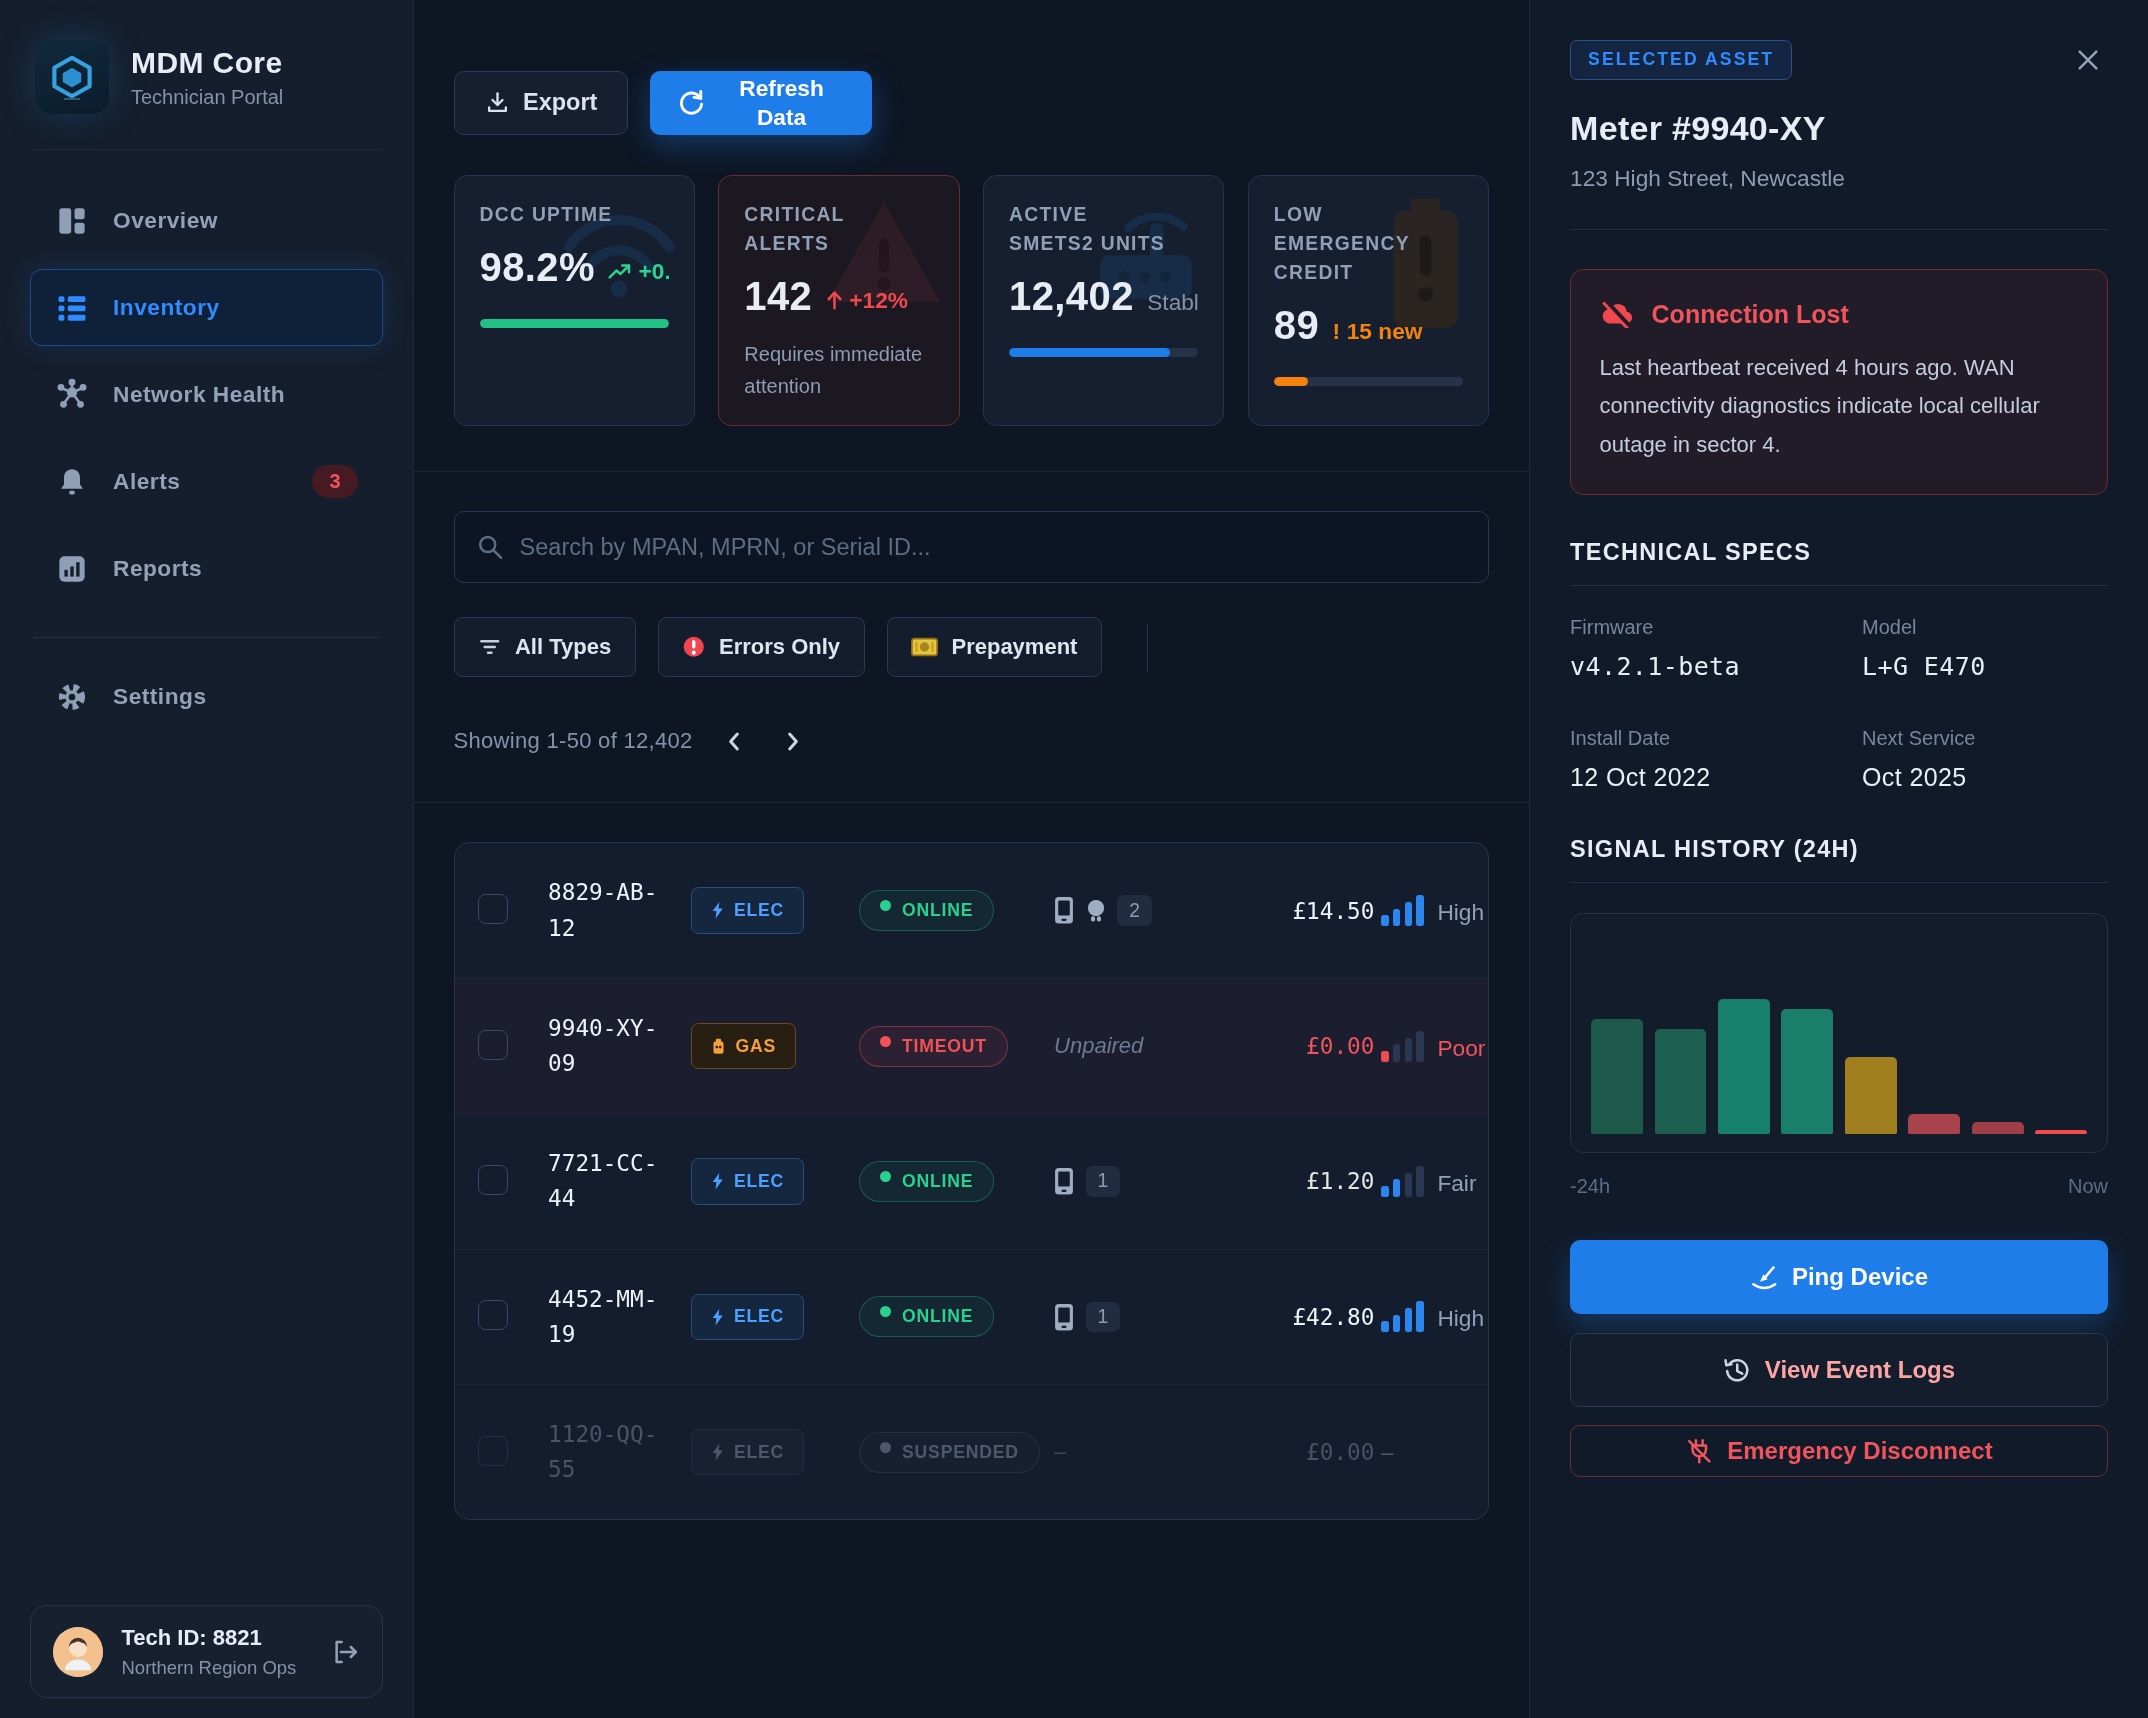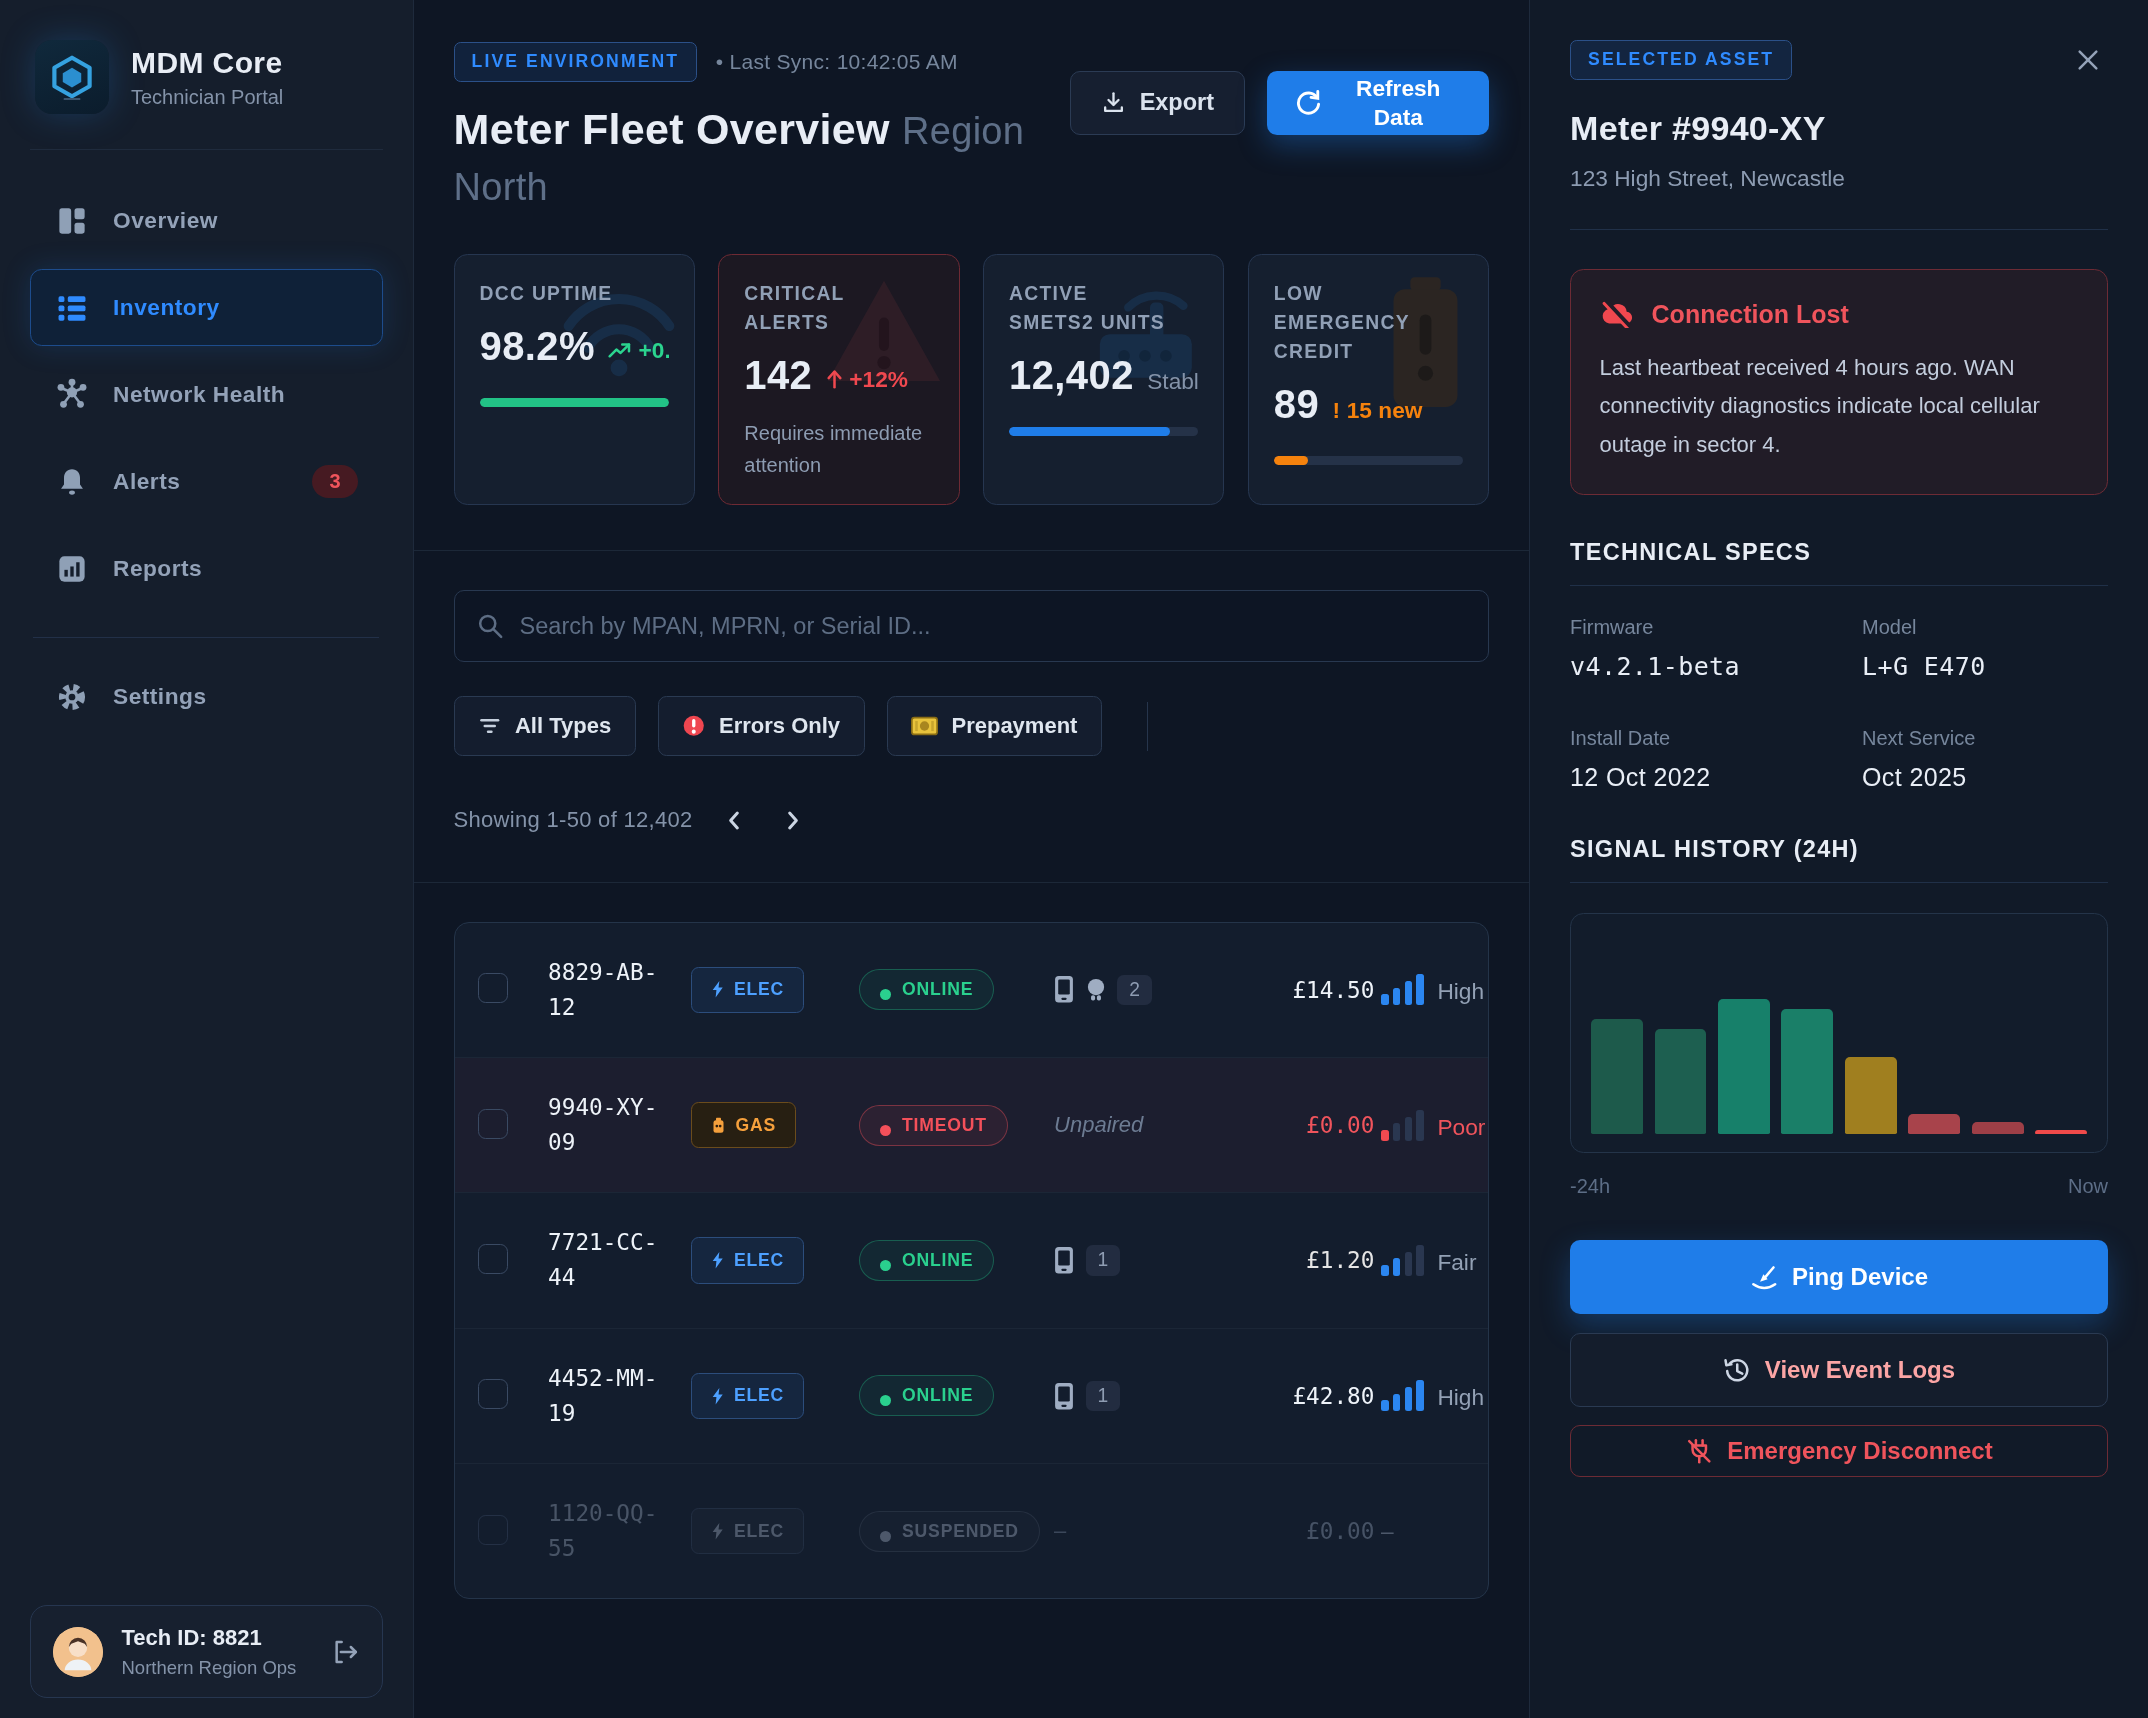--- a/index.html
+++ b/index.html
@@ -139,21 +139,21 @@
   .checkbox { width: 30px; height: 30px; border: 1.7px solid #3a4a63; border-radius: 7.6px; display: inline-block; cursor: pointer; }
   .cell-id { font-family: "DejaVu Sans Mono", monospace; font-size: 22.7px; line-height: 1.55; color: #eef3f9; padding-right: 11.7px; }
   .badge-type {
     display: inline-flex; align-items: center; gap: 10px; font-size: 17.6px; font-weight: 700; letter-spacing: 0.8px;
     border-radius: 7.6px; padding: 11.7px 18.5px;
   }
   .badge-elec { color: #4da0ff; background: #15263f; border: 0.8px solid #2c4d7c; }
   .badge-gas { color: #f5a03c; background: #271f12; border: 0.8px solid #6b4c1c; }
   .badge-elec-off { color: #93a1b5; background: #1c2636; border: 0.8px solid #34435c; }
   .pill {
-    display: inline-flex; align-items: flex-end; gap: 11px; font-size: 17.6px; font-weight: 700; letter-spacing: 0.8px;
+    display: inline-flex; align-items: flex-start; gap: 11px; font-size: 17.6px; font-weight: 700; letter-spacing: 0.8px;
     border-radius: 838px; padding: 9px 20px;
   }
   .pill .dot { width: 11px; height: 11px; border-radius: 50%; }
   .pill-online { color: #2ad08e; background: rgba(34,194,135,.07); border: 0.8px solid rgba(34,194,135,.35); }
   .pill-online .dot { background: #2ad08e; }
   .pill-timeout { color: #f4505a; background: rgba(244,80,90,.08); border: 0.8px solid rgba(244,80,90,.4); }
   .pill-timeout .dot { background: #f4505a; }
   .pill-suspended { color: #93a1b5; background: rgba(147,161,181,.06); border: 0.8px solid rgba(147,161,181,.28); }
   .pill-suspended .dot { background: #93a1b5; }
   .han-cell { display: flex; align-items: center; gap: 11.7px; }
@@ -322,30 +322,20 @@
           <line x1="13" y1="18" x2="31" y2="18"></line>
           <polyline points="25,12 31,18 25,24"></polyline>
         </svg>
     </span>
   </div>
 </aside>
 
 <main class="main">
 
   <div class="main-header">
-    <div>
-      <div class="env-row">
-        <span class="env-badge">LIVE ENVIRONMENT</span>
-        <span class="last-sync">• Last Sync: 10:42:05 AM</span>
-      </div>
-      <h1 class="page-title">
-        <span>Meter Fleet Overview</span>
-        <span class="suffix">Region North</span>
-      </h1>
-    </div>
     <div class="header-actions">
       <button class="btn btn-export">
         <svg width="25" height="25" viewBox="0 0 30 30" fill="none" stroke="#dbe3ee" stroke-width="2.8" stroke-linecap="round" stroke-linejoin="round">
             <line x1="15" y1="4" x2="15" y2="17"></line>
             <polyline points="9,12 15,18 21,12"></polyline>
             <path d="M5 21 v4 h20 v-4"></path>
           </svg>
         <span>Export</span>
       </button>
       <button class="btn btn-refresh">

